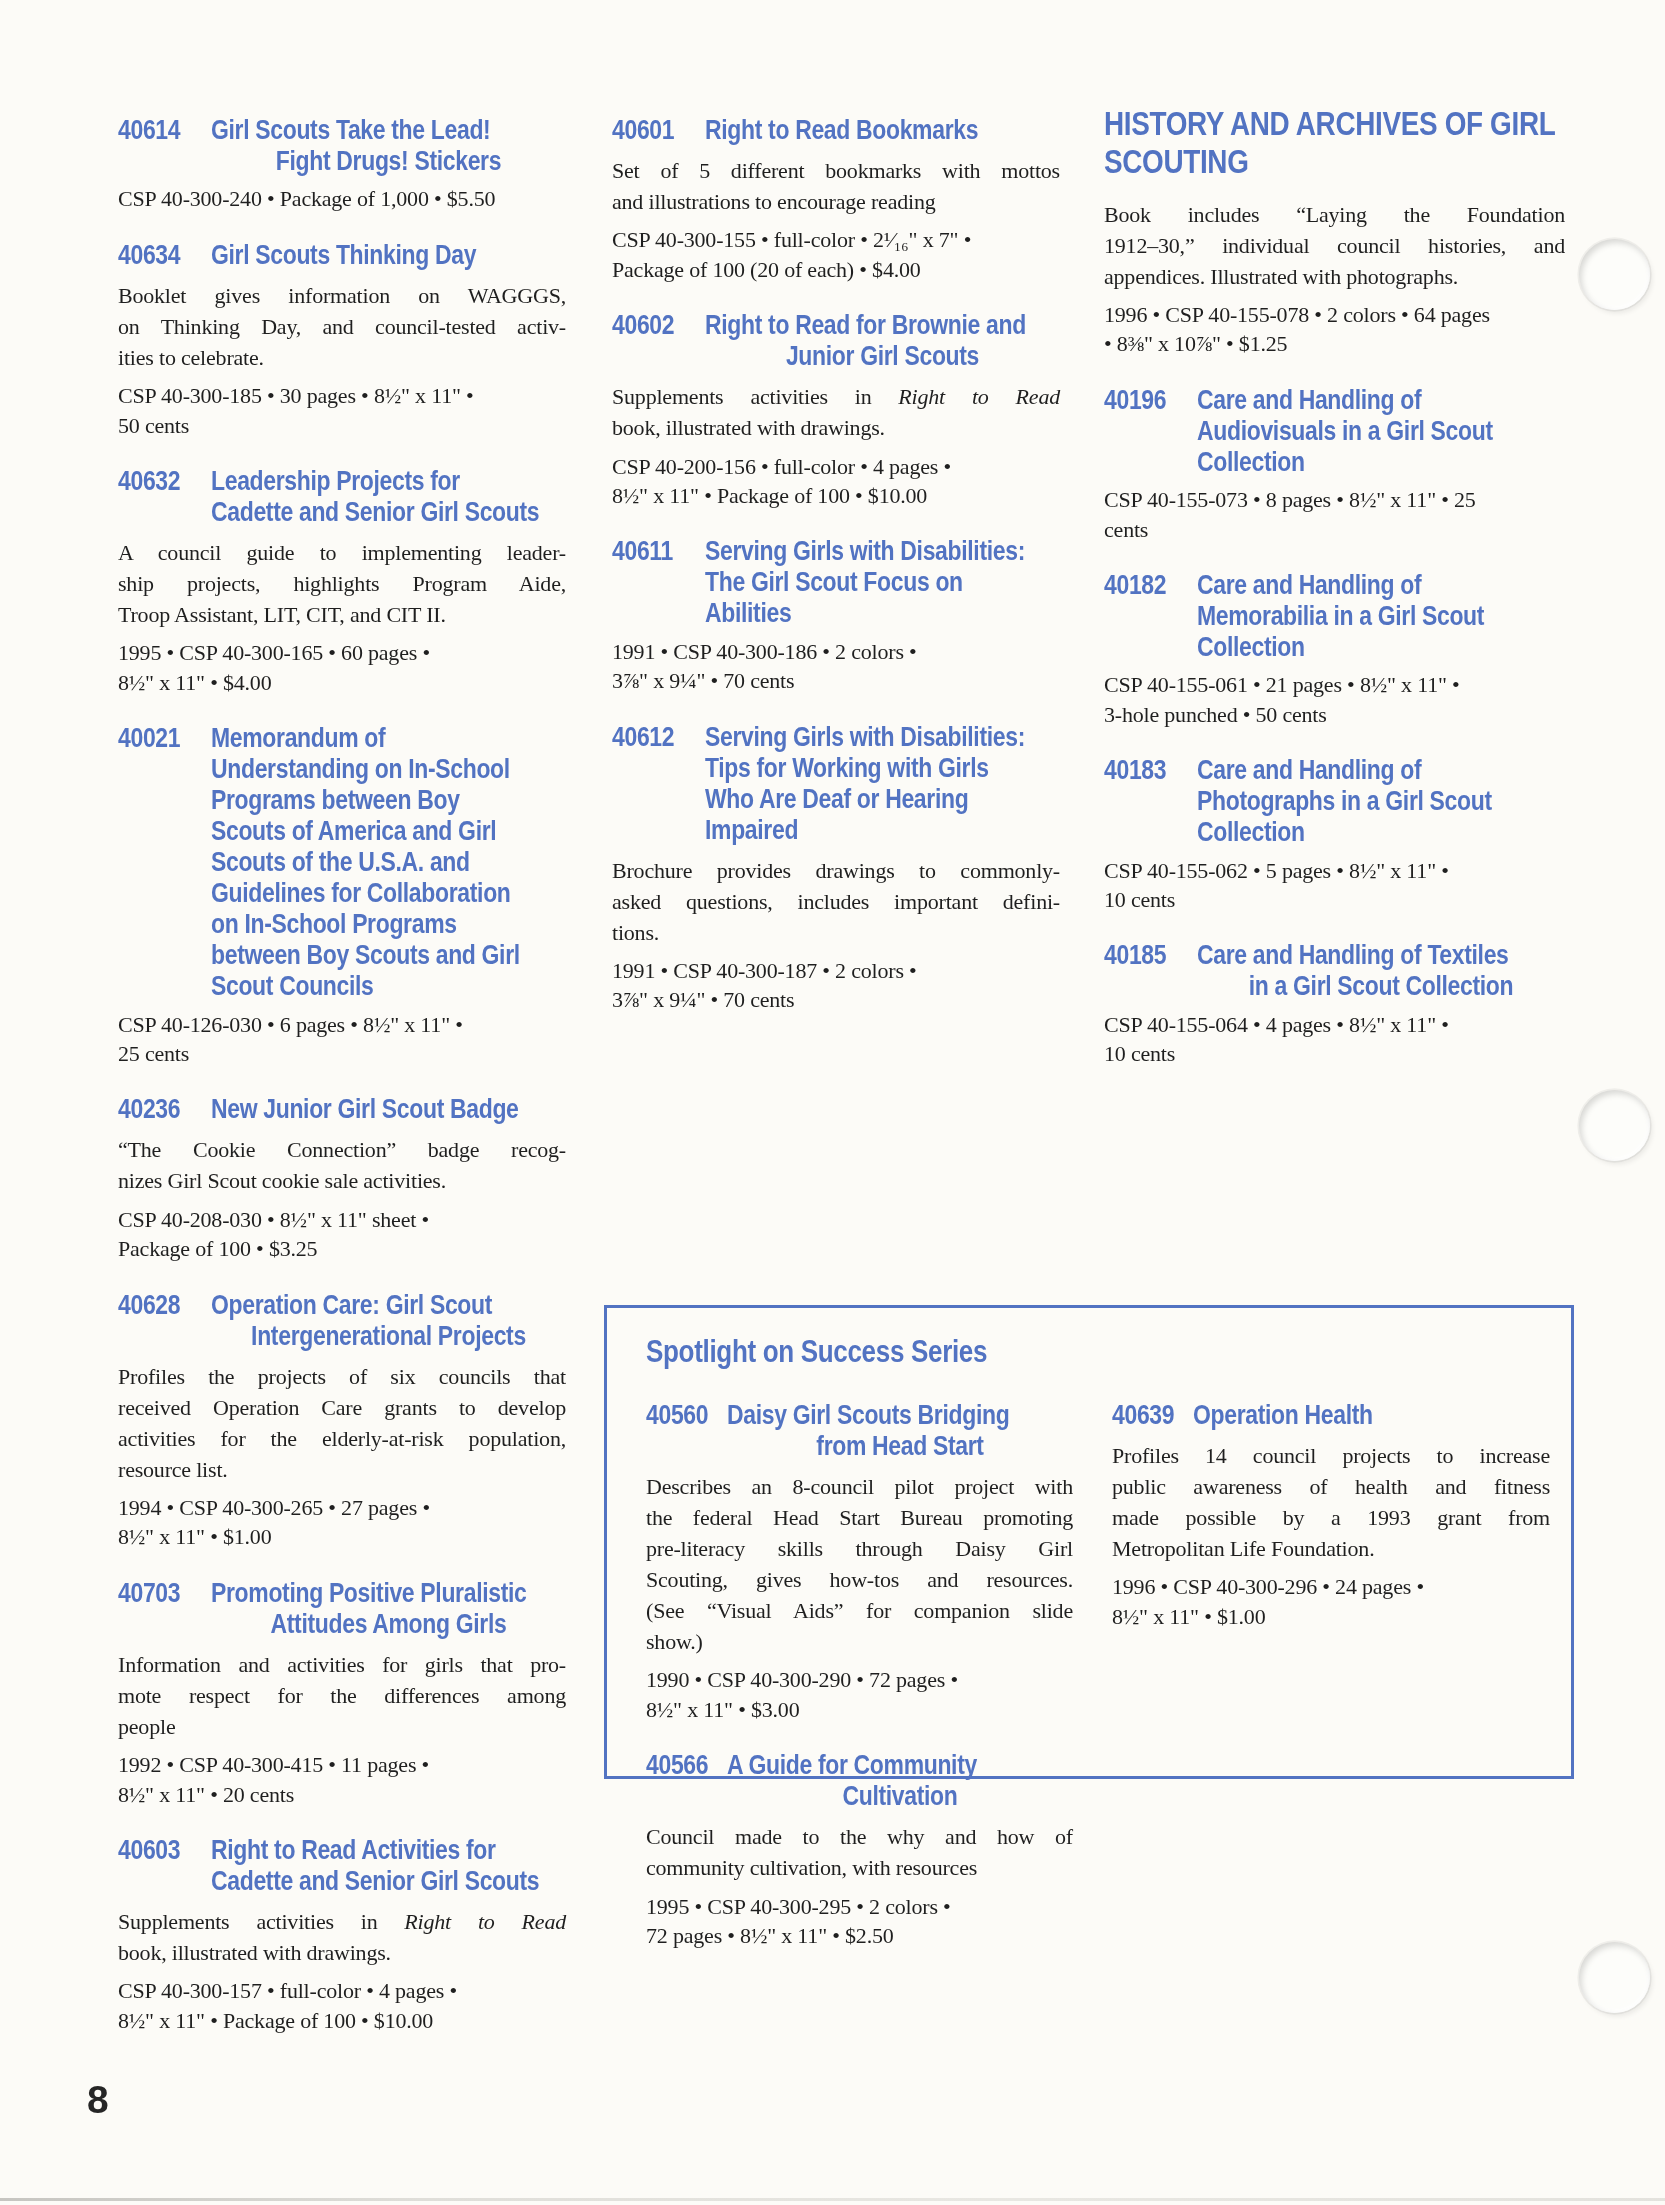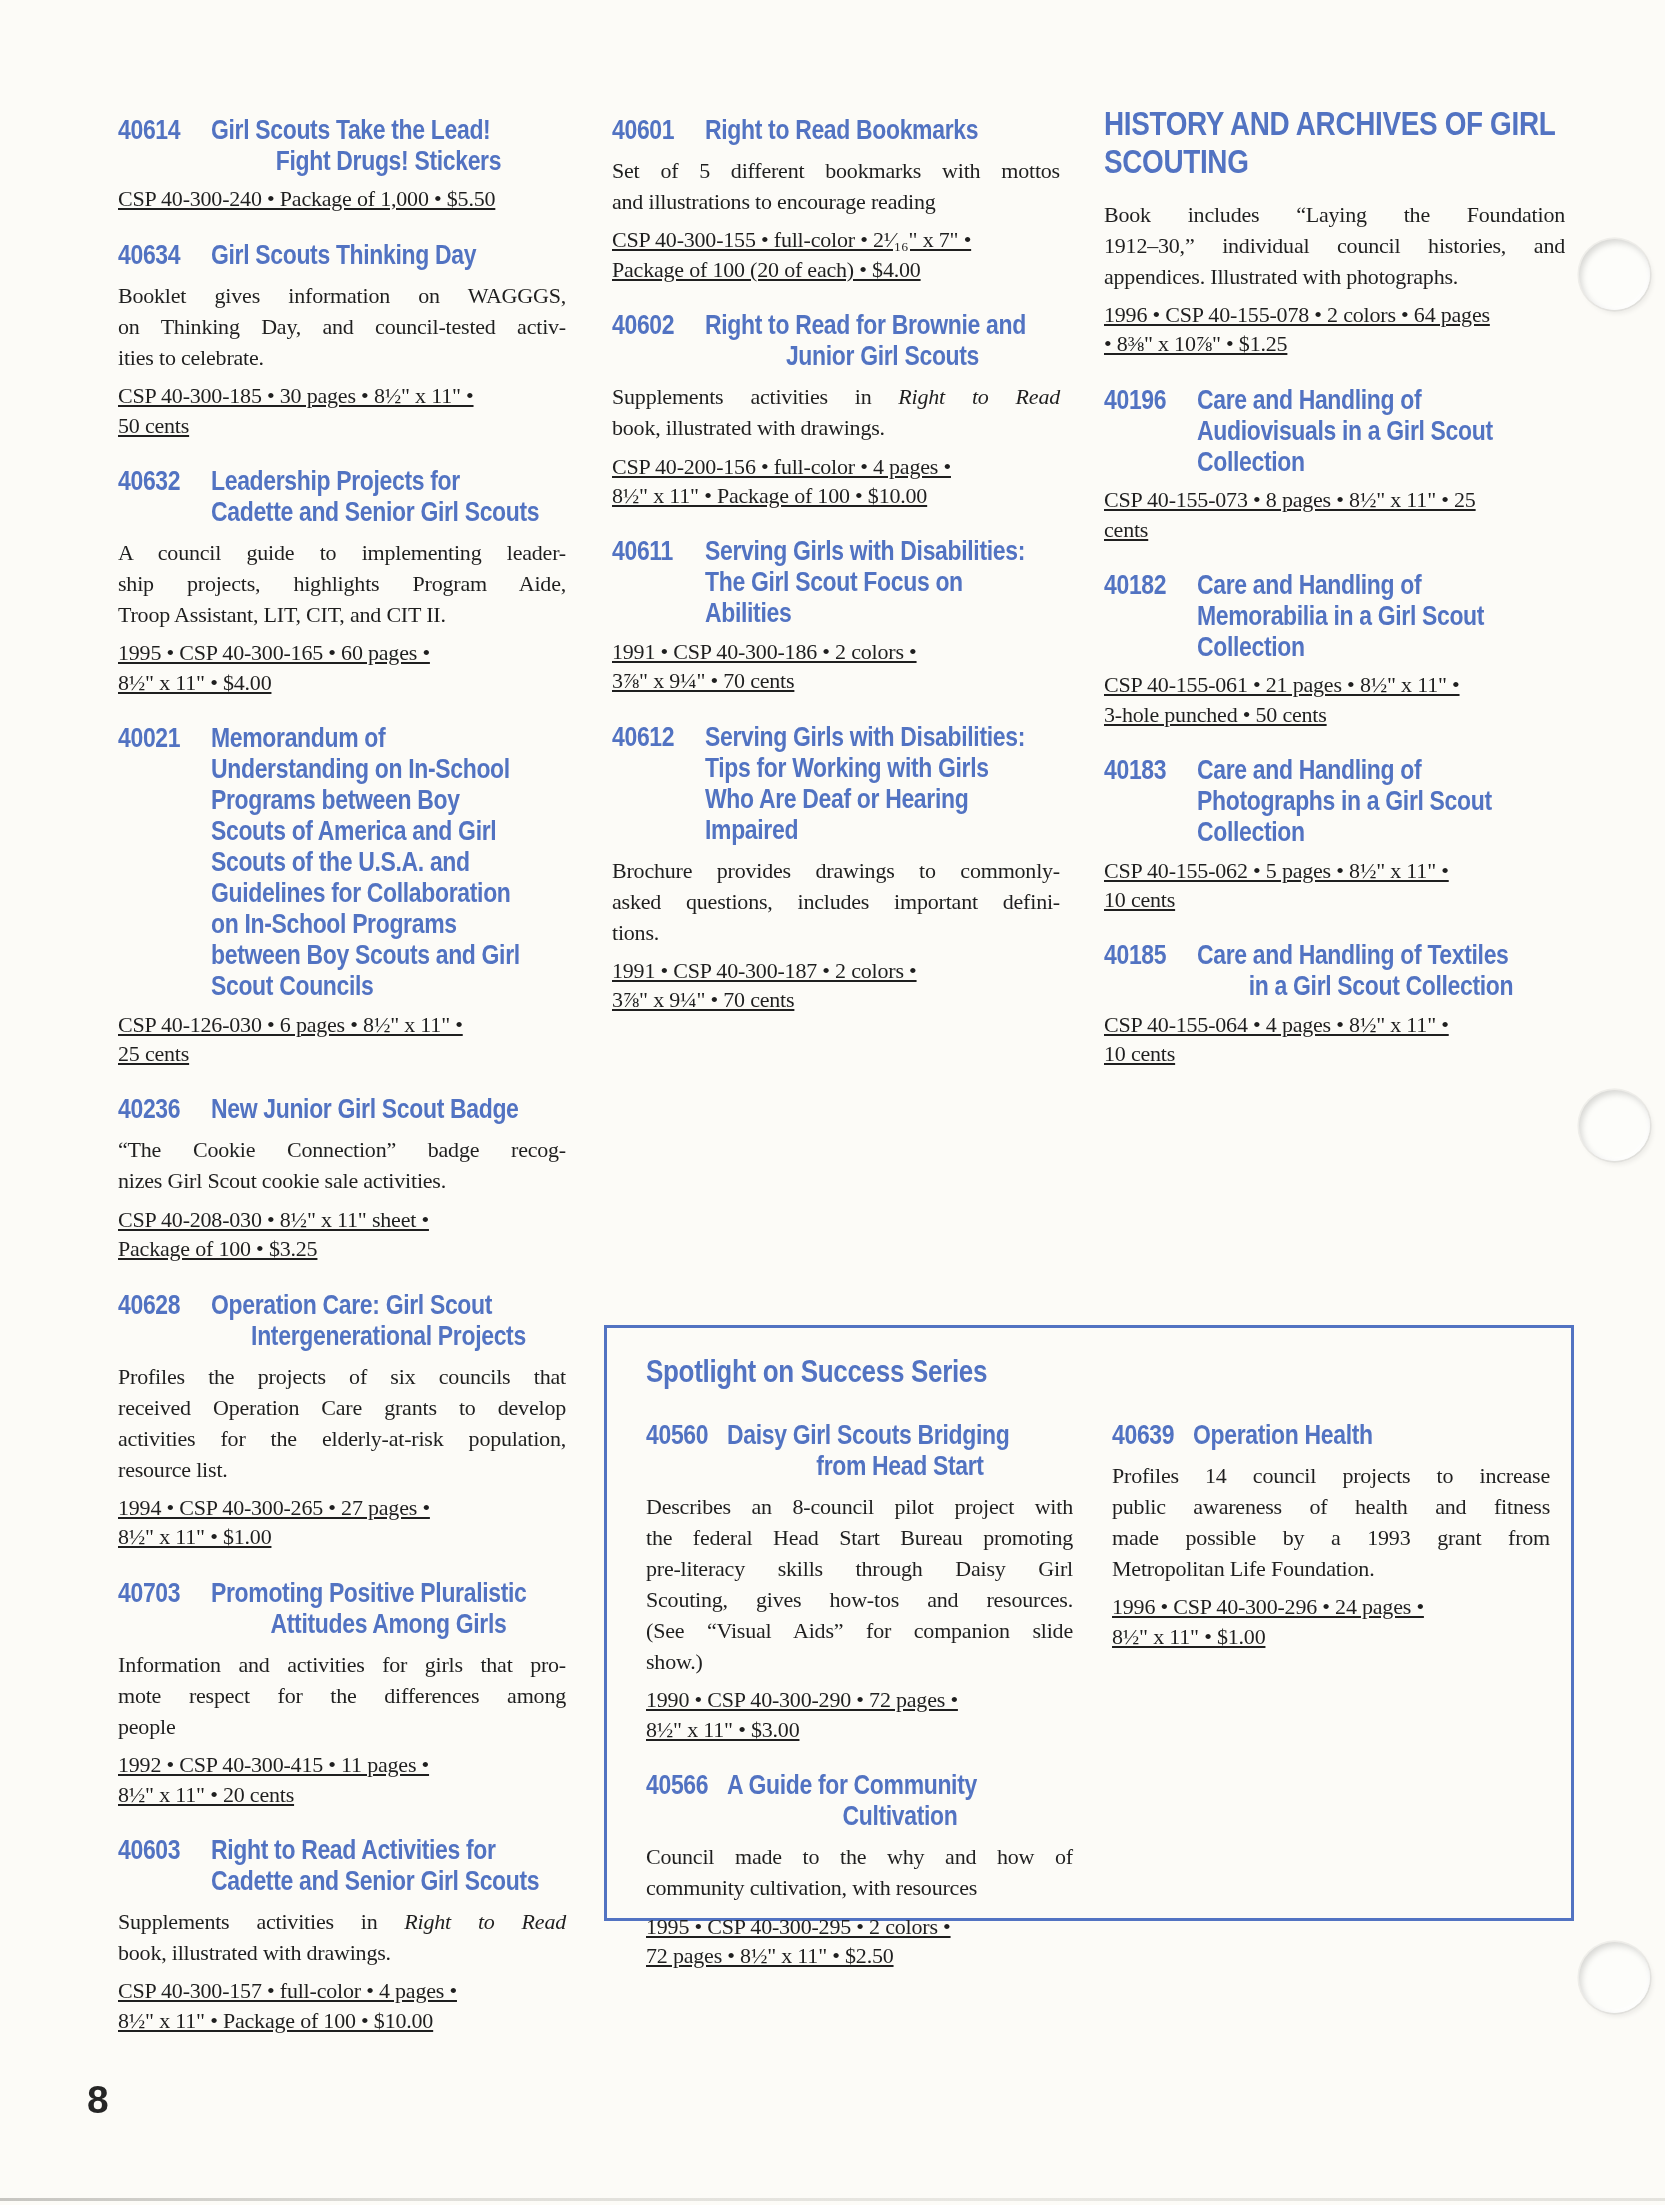--- a/index.html
+++ b/index.html
@@ -45,31 +45,30 @@
     letter-spacing:-0.4px;color:var(--accent);
     transform:scaleX(0.82);transform-origin:left center;
     white-space:nowrap;
   }
   .item-title-line.cline{text-align:center;transform-origin:center center;}
 
   .item-desc{margin-top:10px;font-size:22px;line-height:31px;letter-spacing:-0.2px;}
   .item-desc .ln{text-align:justify;}
   .item-desc .ln.j{text-align-last:justify;}
 
-  .item-details{margin-top:8.4px;font-size:22px;line-height:29.4px;letter-spacing:-0.2px;text-decoration:underline;}
+  .item-details{margin-top:8.4px;font-size:22px;line-height:29.4px;letter-spacing:-0.2px;}
   .item-details div{white-space:nowrap;}
 
   #spotlight{
     position:absolute;left:604px;top:1305px;
-    width:970px;height:596px;
+    width:970px;height:474px;
     border:3.4px solid var(--accent);
     box-sizing:border-box;
     padding:25px 0 0 39px;
     background:transparent;
-    margin-top:20px;
   }
   .sp-title{
     font-family:"Liberation Sans", sans-serif;
     font-weight:bold;font-size:31px;line-height:37px;
     letter-spacing:-0.4px;color:var(--accent);
     transform:scaleX(0.84);transform-origin:left center;
     white-space:nowrap;
     margin-bottom:29px;
   }
   .sp-cols{display:flex;}

